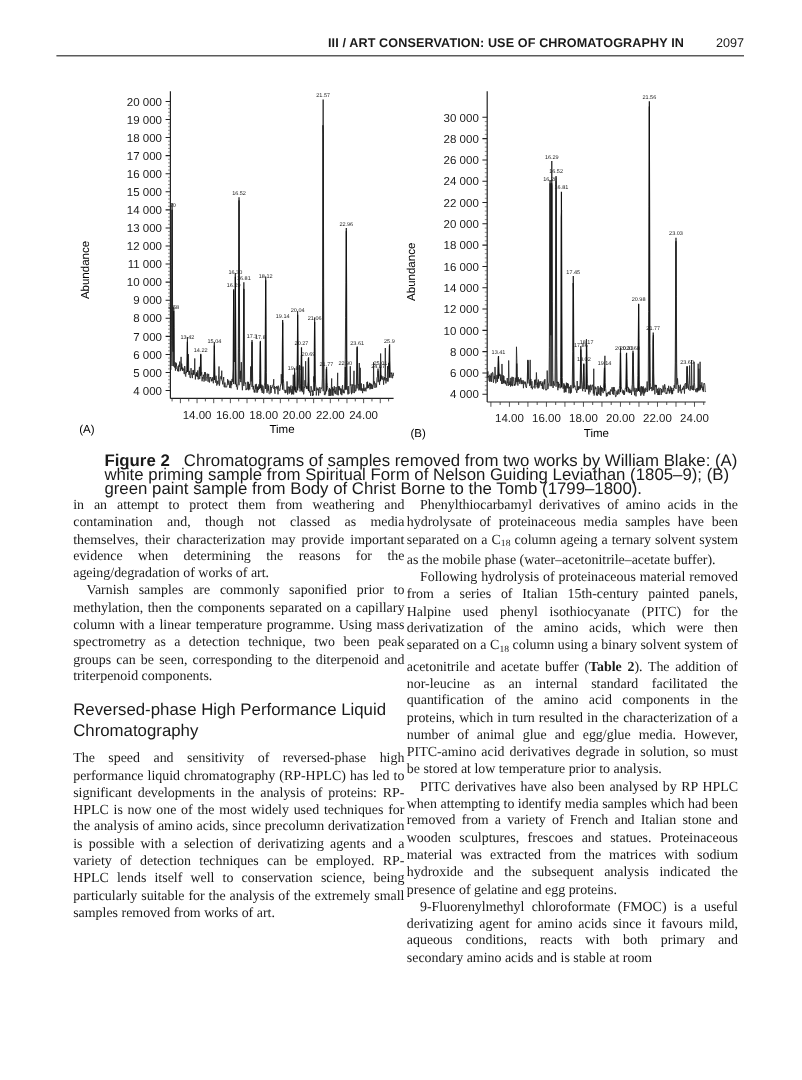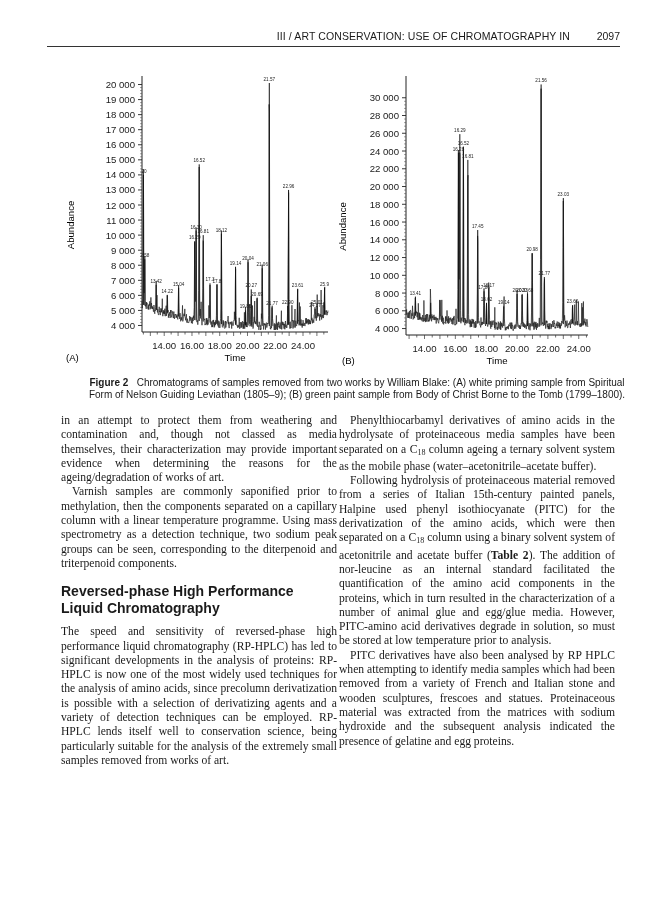--- a/index.html
+++ b/index.html
@@ -1,29 +1,29 @@
 <!DOCTYPE html>
 <html><head>
 <meta charset="utf-8">
 <style>
   html, body { margin: 0; padding: 0; background: #ffffff; }
   body { width: 668px; height: 900px; position: relative; overflow: hidden; color: #1a1a1a; }
   .running-head { position: absolute; left: 47px; right: 48px; top: 26px; height: 20px; border-bottom: 1.5px solid #333; }
-  .running-title { position: absolute; right: 50px; top: 4px; font-family: "Liberation Sans", sans-serif; font-weight: normal; font-size: 10.5px; letter-spacing: 0.1px; }
+  .running-title { position: absolute; right: 50px; top: 4px; font-family: "Liberation Sans", sans-serif; font-weight: bold; font-size: 10.5px; letter-spacing: 0.1px; }
   .page-number { position: absolute; right: 0; top: 4px; font-family: "Liberation Sans", sans-serif; font-size: 10.5px; }
   .figure { position: absolute; left: 60px; top: 68px; width: 560px; height: 305px; }
   .figure svg { position: absolute; left: 0; top: 0; }
-  .caption { position: absolute; left: 87px; top: 377px; width: 540px; font-family: "Liberation Sans", sans-serif; font-size: 10px; line-height: 12px; text-align: center; }
+  .caption { position: absolute; left: 87px; top: 377px; width: 540px; font-family: "Liberation Sans", sans-serif; font-size: 14px; line-height: 12px; }
   .caption b { font-weight: bold; }
   .col { position: absolute; top: 414px; width: 276px; font-family: "Liberation Serif", serif; font-size: 11.6px; line-height: 14.3px; text-align: justify; }
   .col p { margin: 0; text-indent: 11px; }
   .col p.noindent { text-indent: 0; }
   .col-left { left: 61px; }
   .col-right { left: 339px; }
-  .section-heading { font-family: "Liberation Sans", sans-serif; font-weight: bold; font-size: 14px; line-height: 17px; margin: 12px 0 8px 0; text-align: left; }
+  .section-heading { font-family: "Liberation Sans", sans-serif; font-weight: normal; font-size: 14px; line-height: 17px; margin: 12px 0 8px 0; text-align: left; }
   .sub { font-size: 8px; vertical-align: -2px; }
 </style>
 </head>
 <body>
 
 <div class="running-head">
   <span class="running-title">III / ART CONSERVATION: USE OF CHROMATOGRAPHY IN</span>
   <span class="page-number">2097</span>
 </div>
 
@@ -377,22 +377,23 @@
     </svg>
 </div>
 
 <div class="caption">
   <b>Figure 2</b>&nbsp;&nbsp;
   <span>Chromatograms of samples removed from two works by William Blake: (A) white priming sample from Spiritual Form of Nelson Guiding Leviathan (1805–9); (B) green paint sample from Body of Christ Borne to the Tomb (1799–1800).</span>
 </div>
 
 <div class="col col-left">
   <p class="noindent">in an attempt to protect them from weathering and contamination and, though not classed as media themselves, their characterization may provide important evidence when determining the reasons for the ageing/degradation of works of art.</p>
-  <p>Varnish samples are commonly saponified prior to methylation, then the components separated on a capillary column with a linear temperature programme. Using mass spectrometry as a detection technique, two sodium peak groups can be seen, corresponding to the diterpenoid and triterpenoid components.</p>
+  <p>Varnish samples are commonly saponified prior to methylation, then the components separated on a capillary column with a linear temperature programme. Using mass spectrometry as a detection technique, two been peak groups can be seen, corresponding to the diterpenoid and triterpenoid components.</p>
   <div class="section-heading">Reversed-phase High Performance Liquid Chromatography</div>
   <p class="noindent">The speed and sensitivity of reversed-phase high performance liquid chromatography (RP-HPLC) has led to significant developments in the analysis of proteins: RP-HPLC is now one of the most widely used techniques for the analysis of amino acids, since precolumn derivatization is possible with a selection of derivatizing agents and a variety of detection techniques can be employed. RP-HPLC lends itself well to conservation science, being particularly suitable for the analysis of the extremely small samples removed from works of art.</p>
 </div>
 
 <div class="col col-right">
   <p><span>Phenylthiocarbamyl derivatives of amino acids in the hydrolysate of proteinaceous media samples have been separated on a C</span><span class="sub">18</span><span> column ageing a ternary solvent system as the mobile phase (water–acetonitrile–acetate buffer).</span></p>
   <p><span>Following hydrolysis of proteinaceous material removed from a series of Italian 15th-century painted panels, Halpine used phenyl isothiocyanate (PITC) for the derivatization of the amino acids, which were then separated on a C</span><span class="sub">18</span><span> column using a binary solvent system of acetonitrile and acetate buffer (</span><b>Table 2</b><span>). The addition of nor-leucine as an internal standard facilitated the quantification of the amino acid components in the proteins, which in turn resulted in the characterization of a number of animal glue and egg/glue media. However, PITC-amino acid derivatives degrade in solution, so must be stored at low temperature prior to analysis.</span></p>
   <p>PITC derivatives have also been analysed by RP HPLC when attempting to identify media samples which had been removed from a variety of French and Italian stone and wooden sculptures, frescoes and statues. Proteinaceous material was extracted from the matrices with sodium hydroxide and the subsequent analysis indicated the presence of gelatine and egg proteins.</p>
+  <p>9-Fluorenylmethyl chloroformate (FMOC) is a useful derivatizing agent for amino acids since it favours mild, aqueous conditions, reacts with both primary and secondary amino acids and is stable at room</p>
 </div>
 
 </body></html>

